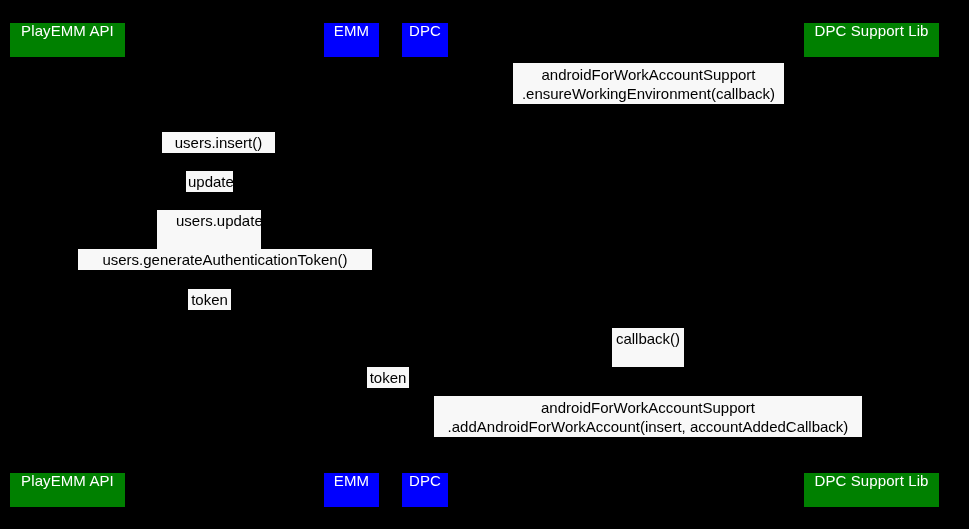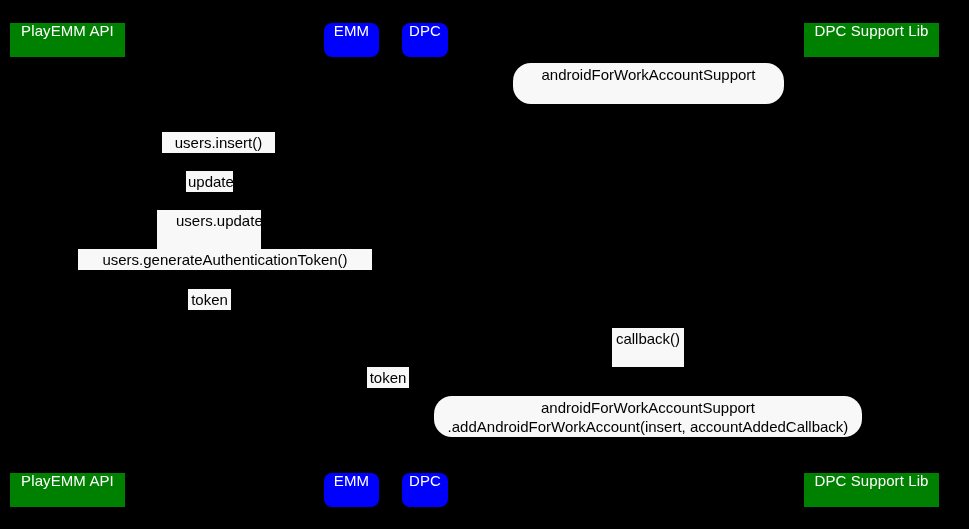--- a/index.html
+++ b/index.html
@@ -33,21 +33,21 @@
     display: flex;
     align-items: flex-start;
     justify-content: center;
     color: #ffffff;
     font-size: 15px;
     line-height: 1;
     white-space: nowrap;
     letter-spacing: 0.1px;
   }
   .participant.green { background: #008000; }
-  .participant.blue  { background: #0000ff; border-radius: 8px; }
+  .participant.blue  { background: #0000ff; }
 
   
   .lifeline {
     position: absolute;
     width: 1px;
     background: #000000;
     top: 57px;
     height: 416px;
   }
 
@@ -59,21 +59,20 @@
     color: #000000;
     font-size: 15px;
     line-height: 19px;
     white-space: pre;
     padding: 1px 2px 2px 2px;
     text-align: center;
   }
   .msg.multiline {
     line-height: 19px;
     padding: 2px 3px 15px 3px;
-    border-radius: 18px;
   }
 </style>
 </head>
 <body>
 
 <div id="diagram">
 
   <div id="lifelines">
       <div class="lifeline" style="left: 68px; top: 57px; height: 416px;"></div>
       <div class="lifeline" style="left: 351px; top: 57px; height: 416px;"></div>
@@ -90,21 +89,21 @@
       </div>
       <div class="participant blue" style="left: 402px; top: 23px; width: 46px; height: 34px; background: rgb(0, 0, 255);">
         <span>DPC</span>
       </div>
       <div class="participant green" style="left: 804px; top: 23px; width: 135px; height: 34px; background: rgb(0, 128, 0);">
         <span>DPC Support Lib</span>
       </div>
     </div>
 
   <div id="messages">
-      <div class="msg multiline" style="left: 513px; top: 63px; width: 271px; height: 41px;"><div>androidForWorkAccountSupport</div></div>
+      <div class="msg multiline" style="left: 513px; top: 63px; width: 271px; height: 41px;"><div>androidForWorkAccountSupport</div><div>.ensureWorkingEnvironment(callback)</div></div>
       <div class="msg" style="left: 162px; top: 132px; width: 113px; height: 21px;">users.insert()</div>
       <div class="msg" style="left: 186px; top: 171px; width: 47px; height: 21px;">update</div>
       <div class="msg" style="left: 157px; top: 210px; width: 104px; height: 39px; padding-left: 19px;">users.update()</div>
       <div class="msg" style="left: 78px; top: 249px; width: 294px; height: 21px;">users.generateAuthenticationToken()</div>
       <div class="msg" style="left: 188px; top: 289px; width: 43px; height: 21px;">token</div>
       <div class="msg" style="left: 612px; top: 328px; width: 72px; height: 39px;">callback()</div>
       <div class="msg" style="left: 367px; top: 367px; width: 42px; height: 21px;">token</div>
       <div class="msg multiline" style="left: 434px; top: 396px; width: 428px; height: 41px;"><div>androidForWorkAccountSupport</div><div>.addAndroidForWorkAccount(insert, accountAddedCallback)</div></div>
     </div>
 

